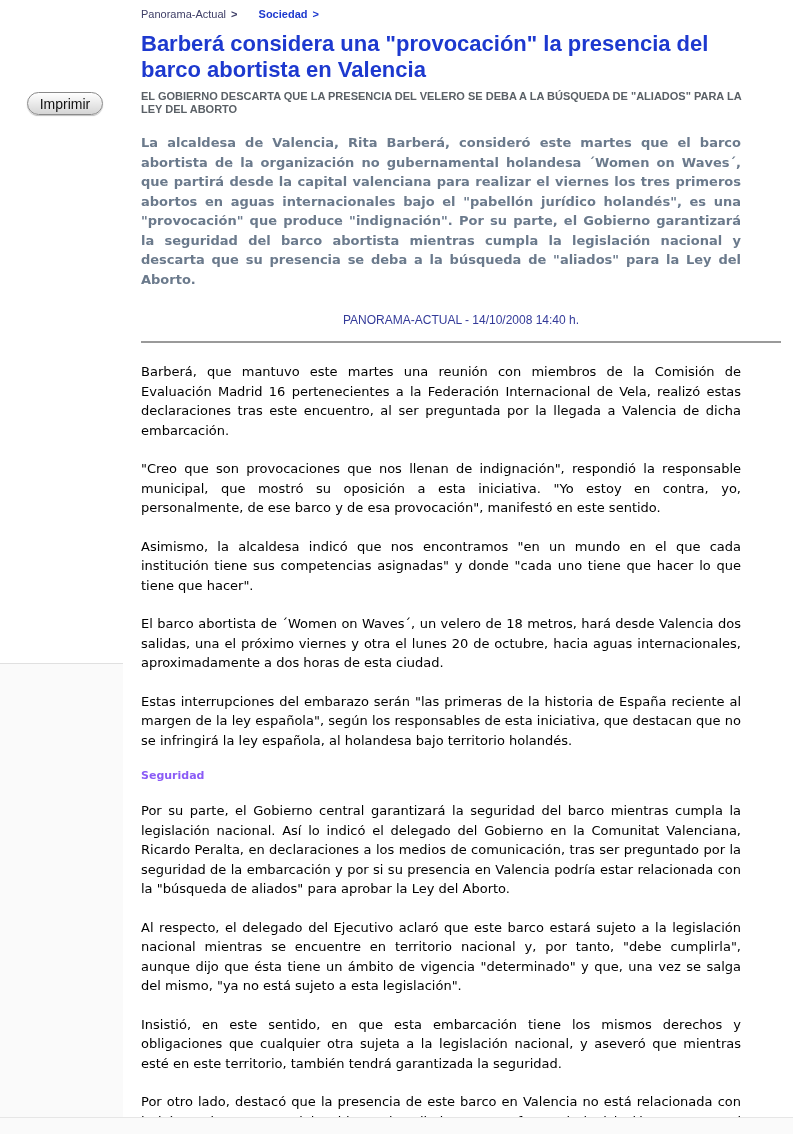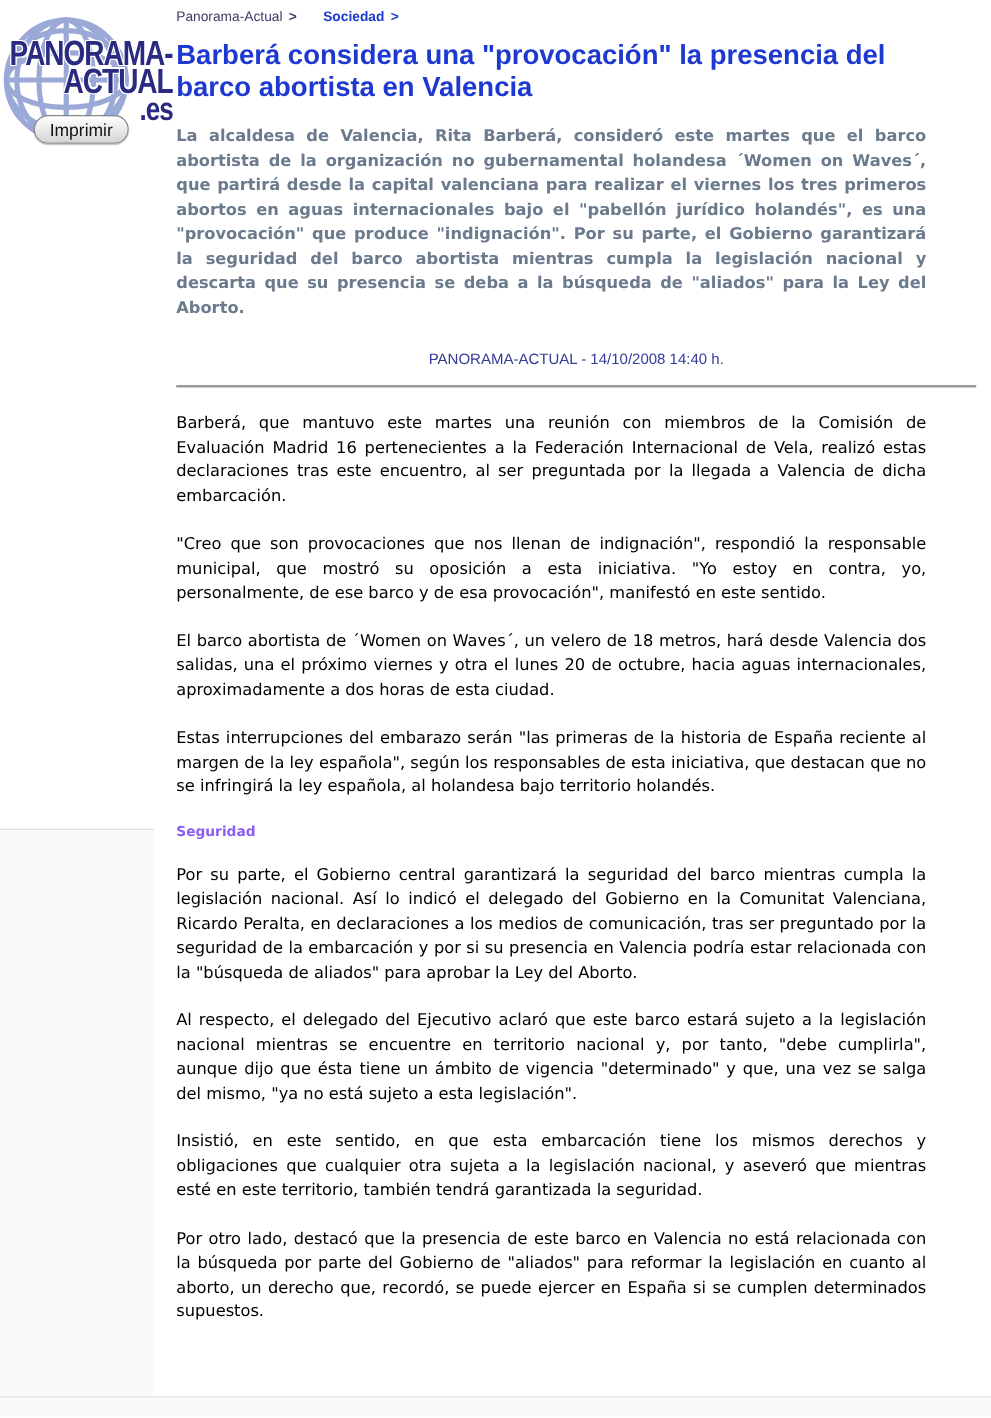--- a/index.html
+++ b/index.html
@@ -78,57 +78,41 @@
     margin:19px 0 0 0;font-size:11px;color:#8b5cf6;
     font-weight:bold;
   }
 </style>
 </head>
 <body>
 
 <div class="page">
 
   <div class="sidebar">
-    <div class="logo">
-      <svg class="globe" viewBox="0 0 100 100" width="104" height="104">
-        <g fill="none" stroke="#9aa9d6" stroke-width="4">
-          <circle cx="50" cy="50" r="46"></circle>
-          <ellipse cx="50" cy="50" rx="21" ry="46"></ellipse>
-          <ellipse cx="50" cy="50" rx="38" ry="46"></ellipse>
-          <ellipse cx="50" cy="50" rx="46" ry="21"></ellipse>
-          <ellipse cx="50" cy="50" rx="46" ry="38"></ellipse>
-          <line x1="50" y1="4" x2="50" y2="96"></line>
-          <line x1="4" y1="50" x2="96" y2="50"></line>
-        </g>
-      </svg>
-      <div class="logo-text">
-        <div>PANORAMA-</div>
-        <div>ACTUAL</div>
-        <div class="es">.es</div>
-      </div>
-    </div>
     <button class="print-btn">Imprimir</button>
     <div class="left-gray"></div>
   </div>
 
   <div class="content">
     <div class="breadcrumb">
       <a class="bc-root">Panorama-Actual</a>
       <span class="bc-sep">&gt;</span>
       <a class="bc-section">Sociedad</a>
       <span class="bc-sep blue">&gt;</span>
     </div>
 
     <h1>Barberá considera una "provocación" la presencia del barco abortista en Valencia</h1>
+    <h2>EL GOBIERNO DESCARTA QUE LA PRESENCIA DEL VELERO SE DEBA A LA BÚSQUEDA DE "ALIADOS" PARA LA LEY DEL ABORTO</h2>
     <p class="lead">La alcaldesa de Valencia, Rita Barberá, consideró este martes que el barco abortista de la organización no gubernamental holandesa ´Women on Waves´, que partirá desde la capital valenciana para realizar el viernes los tres primeros abortos en aguas internacionales bajo el "pabellón jurídico holandés", es una "provocación" que produce "indignación". Por su parte, el Gobierno garantizará la seguridad del barco abortista mientras cumpla la legislación nacional y descarta que su presencia se deba a la búsqueda de "aliados" para la Ley del Aborto.</p>
     <div class="byline">PANORAMA-ACTUAL - 14/10/2008 14:40 h.</div>
     <hr class="rule">
 
     <p class="body first">Barberá, que mantuvo este martes una reunión con miembros de la Comisión de Evaluación Madrid 16 pertenecientes a la Federación Internacional de Vela, realizó estas declaraciones tras este encuentro, al ser preguntada por la llegada a Valencia de dicha embarcación.</p>
     <p class="body">"Creo que son provocaciones que nos llenan de indignación", respondió la responsable municipal, que mostró su oposición a esta iniciativa. "Yo estoy en contra, yo, personalmente, de ese barco y de esa provocación", manifestó en este sentido.</p>
+    <p class="body">Asimismo, la alcaldesa indicó que nos encontramos "en un mundo en el que cada institución tiene sus competencias asignadas" y donde "cada uno tiene que hacer lo que tiene que hacer".</p>
     <p class="body">El barco abortista de ´Women on Waves´, un velero de 18 metros, hará desde Valencia dos salidas, una el próximo viernes y otra el lunes 20 de octubre, hacia aguas internacionales, aproximadamente a dos horas de esta ciudad.</p>
     <p class="body">Estas interrupciones del embarazo serán "las primeras de la historia de España reciente al margen de la ley española", según los responsables de esta iniciativa, que destacan que no se infringirá la ley española, al holandesa bajo territorio holandés.</p>
 
     <h3 class="sec">Seguridad</h3>
 
     <p class="body">Por su parte, el Gobierno central garantizará la seguridad del barco mientras cumpla la legislación nacional. Así lo indicó el delegado del Gobierno en la Comunitat Valenciana, Ricardo Peralta, en declaraciones a los medios de comunicación, tras ser preguntado por la seguridad de la embarcación y por si su presencia en Valencia podría estar relacionada con la "búsqueda de aliados" para aprobar la Ley del Aborto.</p>
     <p class="body">Al respecto, el delegado del Ejecutivo aclaró que este barco estará sujeto a la legislación nacional mientras se encuentre en territorio nacional y, por tanto, "debe cumplirla", aunque dijo que ésta tiene un ámbito de vigencia "determinado" y que, una vez se salga del mismo, "ya no está sujeto a esta legislación".</p>
     <p class="body">Insistió, en este sentido, en que esta embarcación tiene los mismos derechos y obligaciones que cualquier otra sujeta a la legislación nacional, y aseveró que mientras esté en este territorio, también tendrá garantizada la seguridad.</p>
     <p class="body">Por otro lado, destacó que la presencia de este barco en Valencia no está relacionada con la búsqueda por parte del Gobierno de "aliados" para reformar la legislación en cuanto al aborto, un derecho que, recordó, se puede ejercer en España si se cumplen determinados supuestos.</p>
 

